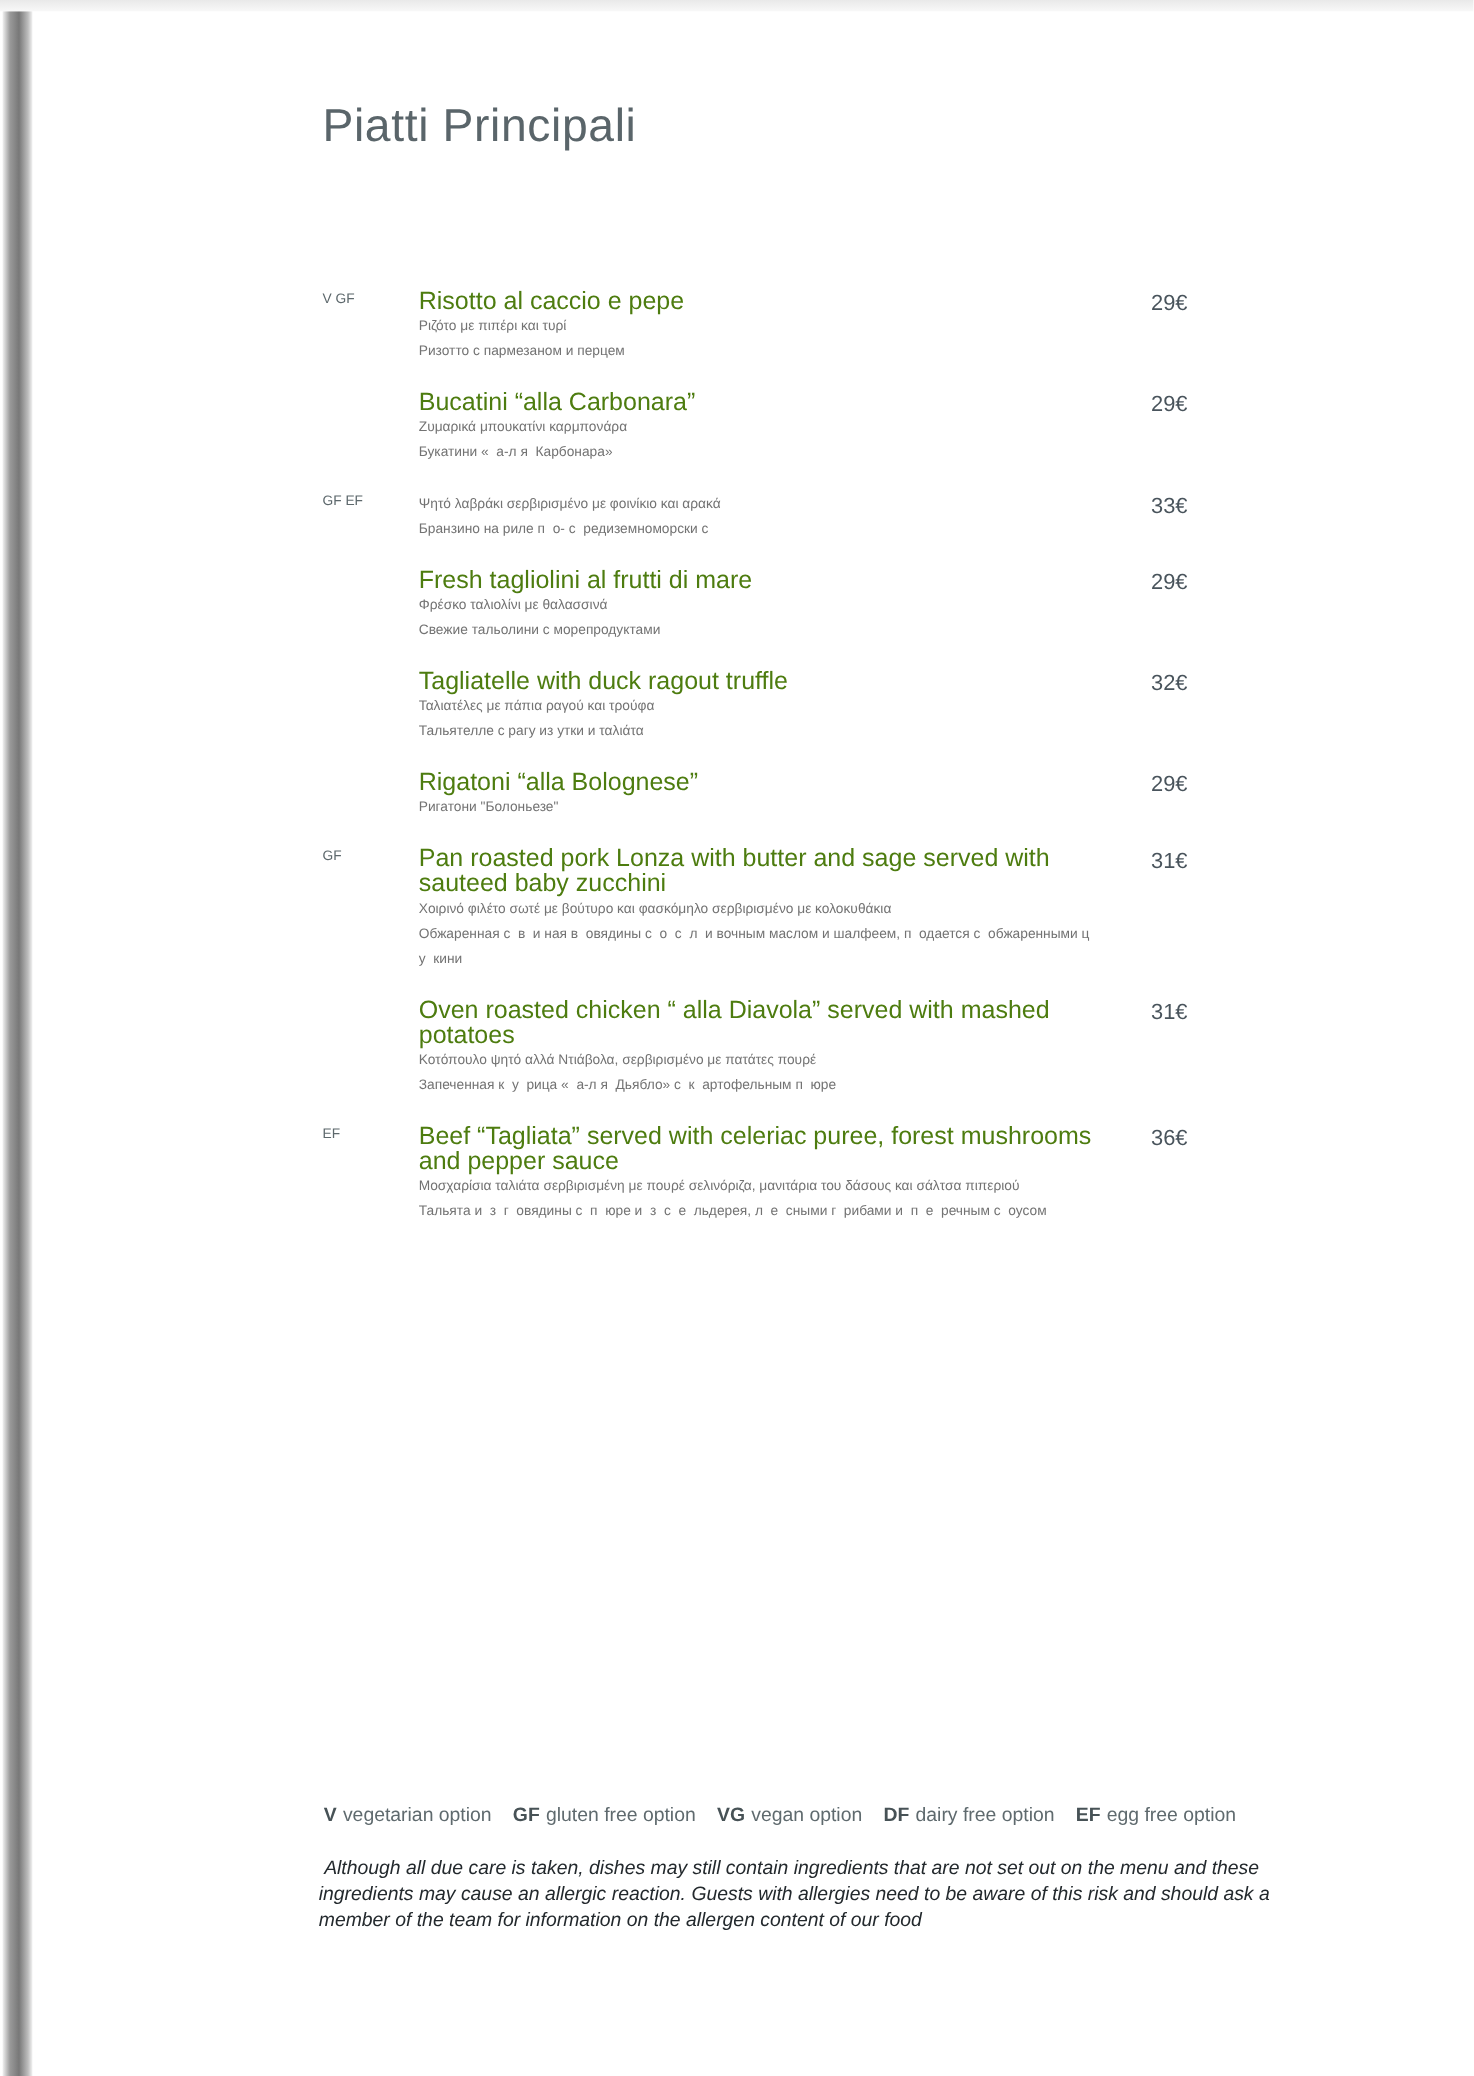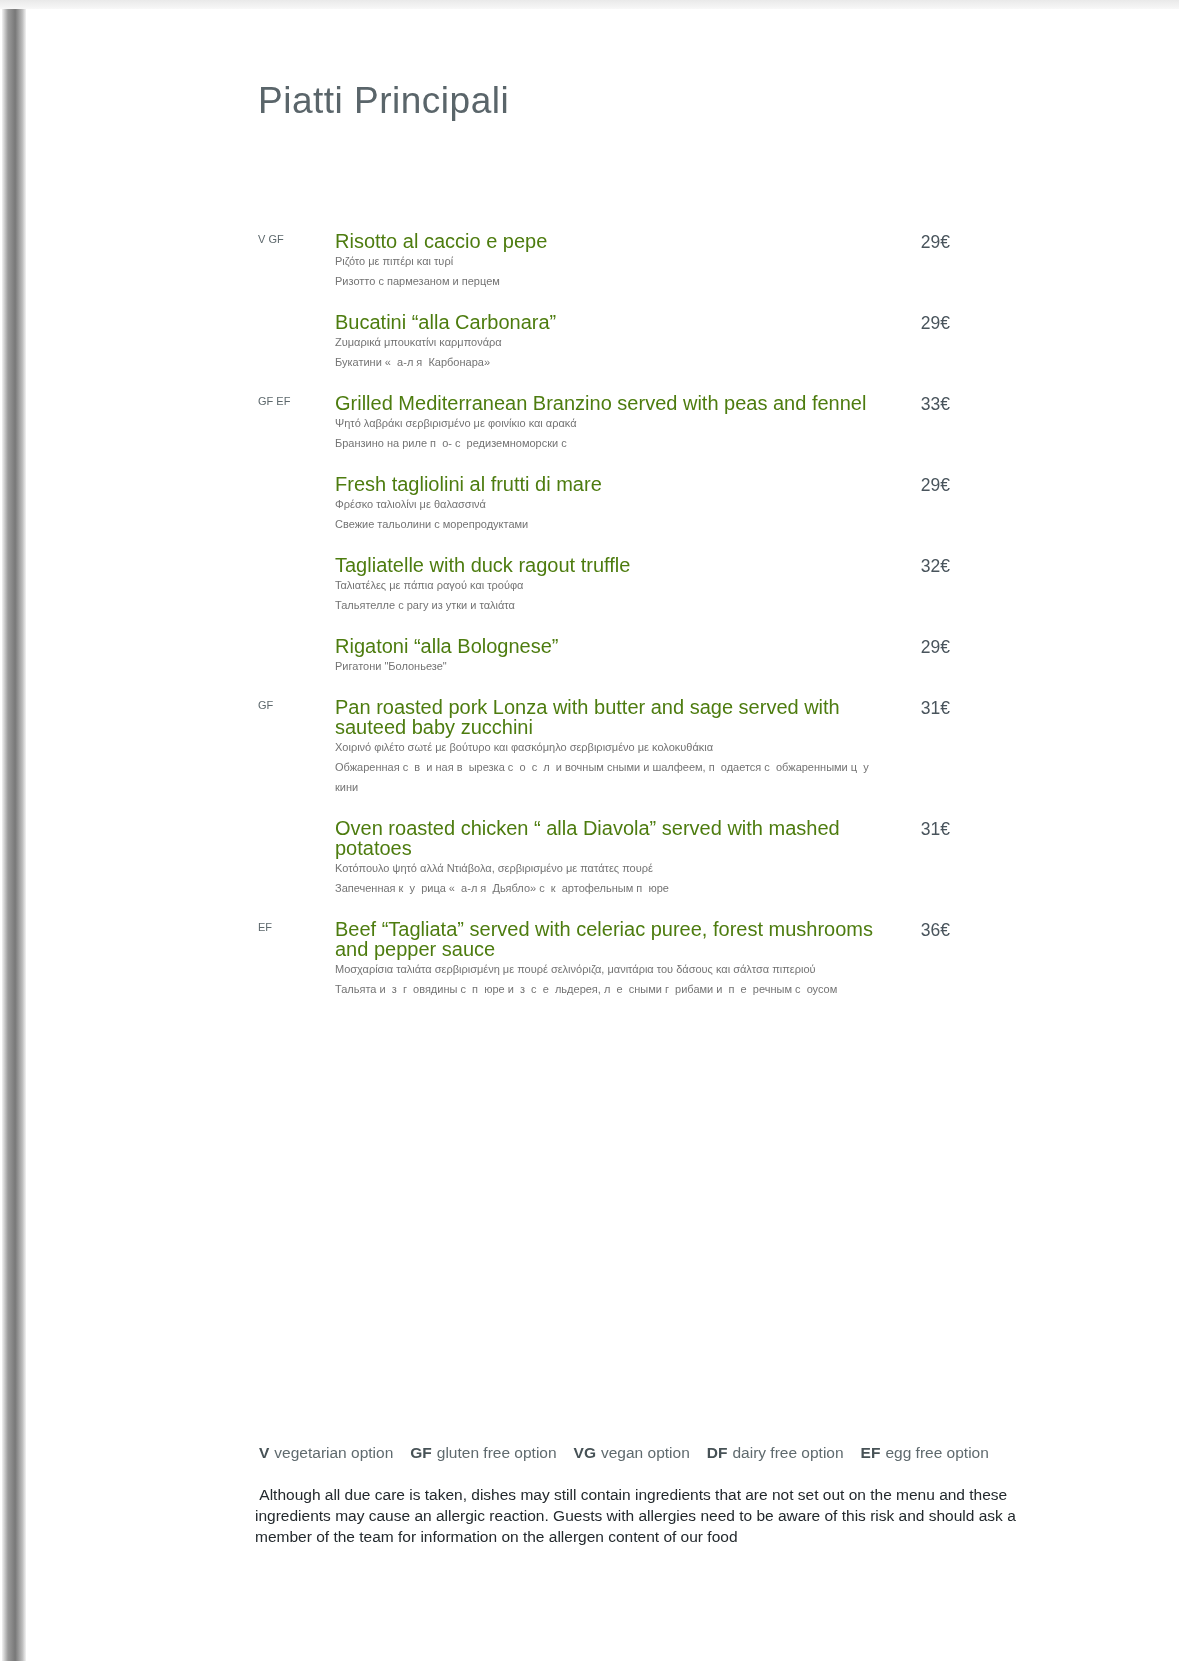--- a/index.html
+++ b/index.html
@@ -52,20 +52,21 @@
   .legend{
     position:absolute;left:259px;top:1444px;width:860px;
     display:flex;flex-wrap:nowrap;gap:17px;
     font-size:15.5px;color:#5f6a6e;white-space:nowrap;
   }
   .legend-code{font-weight:700;color:#475256;margin-right:5px;}
   .disclaimer{
     position:absolute;left:255px;top:1484px;width:802px;
     font-size:15.5px;line-height:21px;color:#23292d;
     white-space:pre-wrap;
+    font-style:italic;
   }
 </style>
 </head>
 <body>
 
 <div class="page">
   <div class="edge-left"></div>
   <div class="edge-top"></div>
 
   <div class="page-title">Piatti Principali</div>
@@ -88,21 +89,20 @@
           <div class="item-name">Bucatini “alla Carbonara”</div>
           <div class="item-greek">Ζυμαρικά μπουκατίνι καρμπονάρα</div>
           <div class="item-russian">Букатини «  а-л я  Карбонара»</div>
         </div>
         <div class="item-price">29€</div>
       </div>
 
       <div class="menu-item">
         <div class="badge-col">GF EF</div>
         <div class="item-body">
-          <div class="item-name">Grilled Mediterranean Branzino served with peas and fennel</div>
           <div class="item-greek">Ψητό λαβράκι σερβιρισμένο με φοινίκιο και αρακά</div>
           <div class="item-russian">Бранзино на риле п  о- с  редиземноморски с</div>
         </div>
         <div class="item-price">33€</div>
       </div>
 
       <div class="menu-item">
         <div class="badge-col"></div>
         <div class="item-body">
           <div class="item-name">Fresh tagliolini al frutti di mare</div>
@@ -129,21 +129,21 @@
           <div class="item-russian">Ригатони "Болоньезе"</div>
         </div>
         <div class="item-price">29€</div>
       </div>
 
       <div class="menu-item">
         <div class="badge-col">GF</div>
         <div class="item-body">
           <div class="item-name">Pan roasted pork Lonza with butter and sage served with sauteed baby zucchini</div>
           <div class="item-greek">Χοιρινό φιλέτο σωτέ με βούτυρο και φασκόμηλο σερβιρισμένο με κολοκυθάκια</div>
-          <div class="item-russian">Обжаренная с  в  и ная в  ырезка с  о  с  л  и вочным сными и шалфеем, п  одается с  обжаренными ц  у  кини</div>
+          <div class="item-russian">Обжаренная с  в  и ная в  овядины с  о  с  л  и вочным маслом и шалфеем, п  одается с  обжаренными ц  у  кини</div>
         </div>
         <div class="item-price">31€</div>
       </div>
 
       <div class="menu-item">
         <div class="badge-col"></div>
         <div class="item-body">
           <div class="item-name">Oven roasted chicken “ alla Diavola” served with mashed potatoes</div>
           <div class="item-greek">Κοτόπουλο ψητό αλλά Ντιάβολα, σερβιρισμένο με πατάτες πουρέ</div>
           <div class="item-russian">Запеченная к  у  рица «  а-л я  Дьябло» с  к  артофельным п  юре</div>

